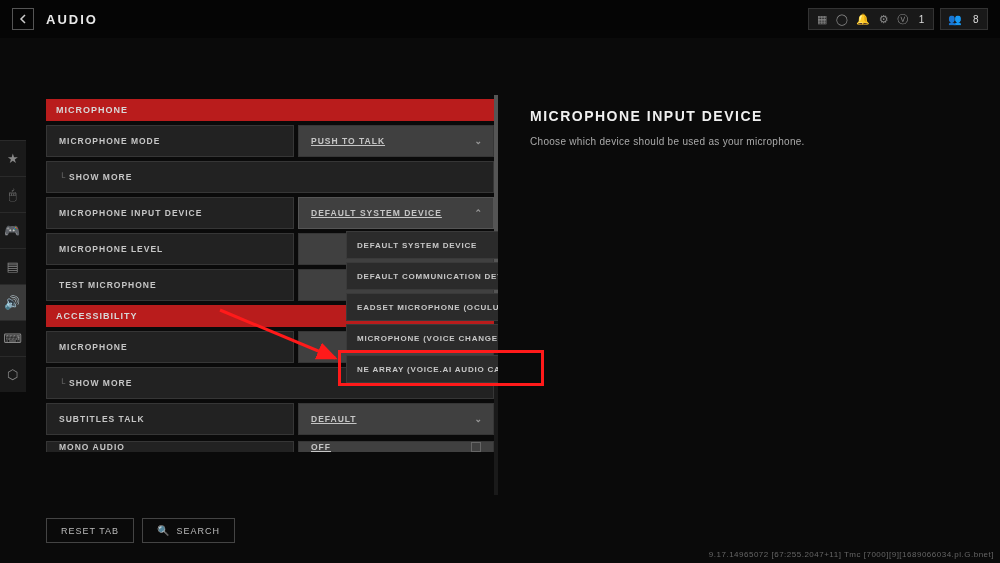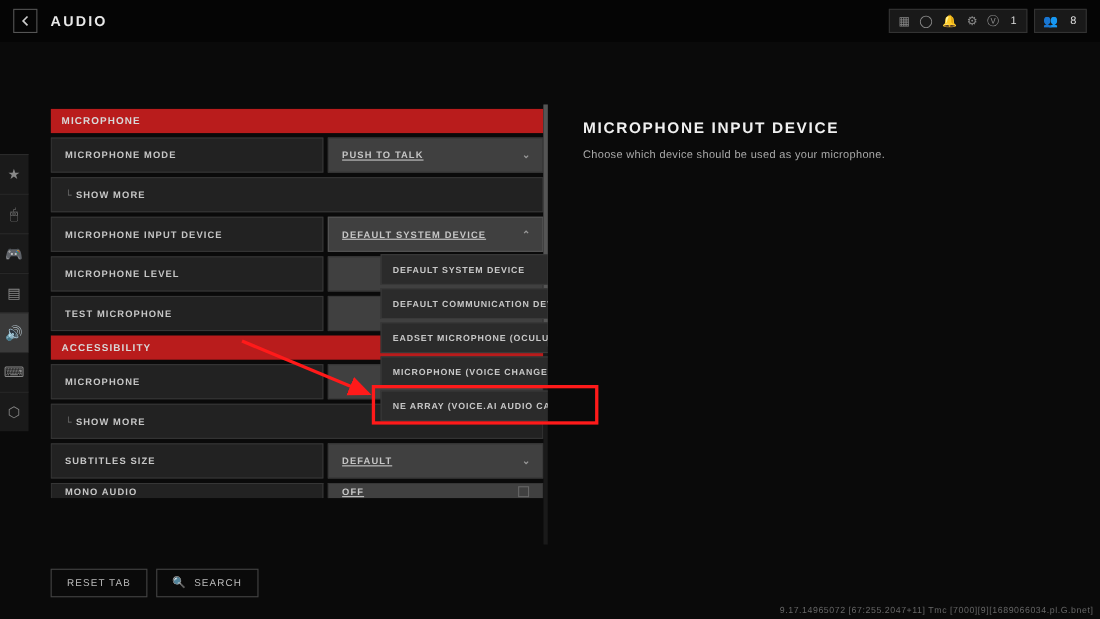--- a/index.html
+++ b/index.html
@@ -23,21 +23,21 @@
 .panel { position:absolute; left:46px; top:95px; width:452px; height:420px; overflow:hidden; padding-right:4px;}
 .section-header { background:#b91c1c; padding:6px 10px; font-size:9px; font-weight:bold; color:#d8d8d8; letter-spacing:1px; margin-top:4px; margin-bottom:4px;}
 .row { display:flex; gap:4px; margin-bottom:4px; height:32px;}
 .cell-label { flex:0 0 248px; background:#222; border:1px solid #363636; display:flex; align-items:center; padding:0 12px; font-size:8.5px; font-weight:bold; color:#c6c6c6; letter-spacing:1px;}
 .cell-label.indent::before { content:"└ "; color:#777; margin-right:4px; letter-spacing:0;}
 .cell-value { flex:1; background:#404040; border:1px solid #363636; display:flex; align-items:center; padding:0 12px; font-size:8.5px; font-weight:bold; color:#c6c6c6; letter-spacing:1px; position:relative; cursor:pointer;text-decoration:underline;}
 .chev { position:absolute; right:10px; font-size:9px; color:#999; }
 .slider-track { position:absolute; left:28px; right:12px; top:50%; height:4px; background:#444; transform:translateY(-50%);}
 .slider-fill { position:absolute; left:0; top:0; bottom:0; background:#888; width:0%;}
 .checkbox { position:absolute; right:12px; width:10px; height:10px; border:1px solid #666; top:50%; transform:translateY(-50%);}
-.row.cutoff { height:14px; overflow:hidden;}
+.row.cutoff { height:14px; overflow:hidden;align-items:center;}
 .row.cutoff .cell-label, .row.cutoff .cell-value { border-bottom:none;}
 
 
 .dropdown { position:absolute; left:300px; width:194px; z-index:5; }
 .dd-item { height:28px; background:#2b2b2b; border:1px solid #3a3a3a; display:flex; align-items:center; padding:0 10px; font-size:8px; font-weight:bold; color:#c8c8c8; letter-spacing:0.8px; margin-bottom:3px; cursor:pointer; position:relative; white-space:nowrap; overflow:hidden;}
 
 
 .red-box { position:absolute; border:3px solid #ff1a1a; pointer-events:none; z-index:10;}
 .arrow { position:absolute; z-index:10; pointer-events:none;}
 
@@ -130,21 +130,21 @@
   <div class="row">
     <div class="cell-label">MICROPHONE</div>
     <div class="cell-value"></div>
   </div>
 
   <div class="row">
     <div class="cell-label indent" style="flex:1">SHOW MORE</div>
   </div>
 
   <div class="row">
-    <div class="cell-label">SUBTITLES SIZE</div>
+    <div class="cell-label">SUBTITLES TALK</div>
     <div class="cell-value">
       <span>DEFAULT</span>
       <span class="chev">⌄</span>
     </div>
   </div>
 
 
   <div class="row cutoff">
     <div class="cell-label">MONO AUDIO</div>
     <div class="cell-value">

